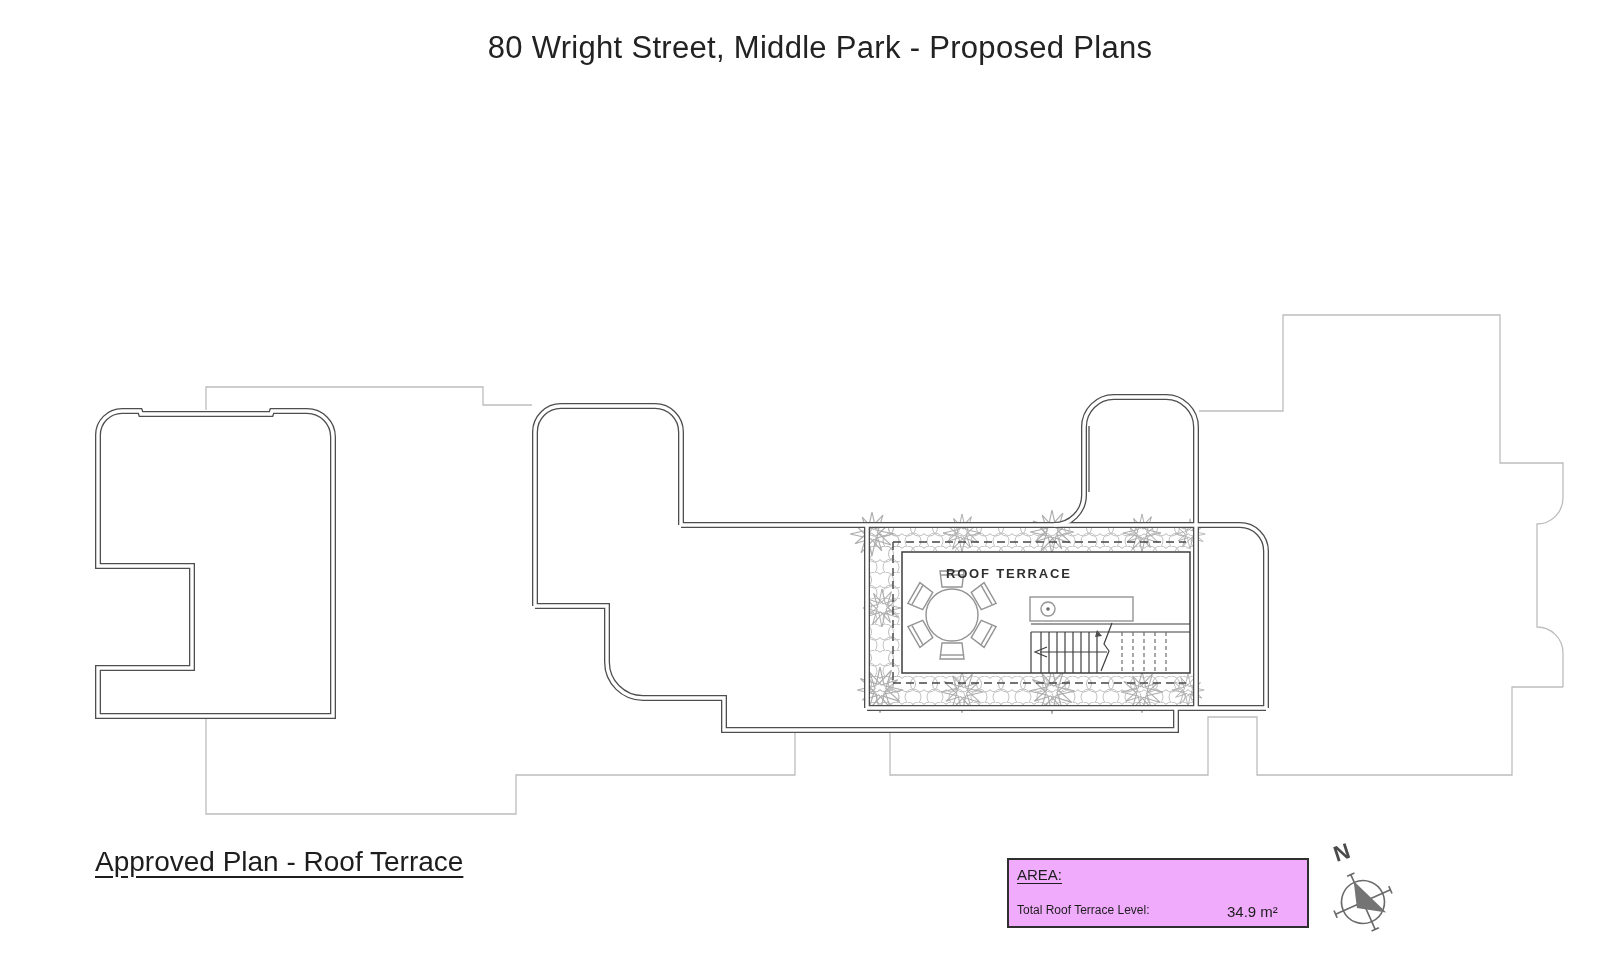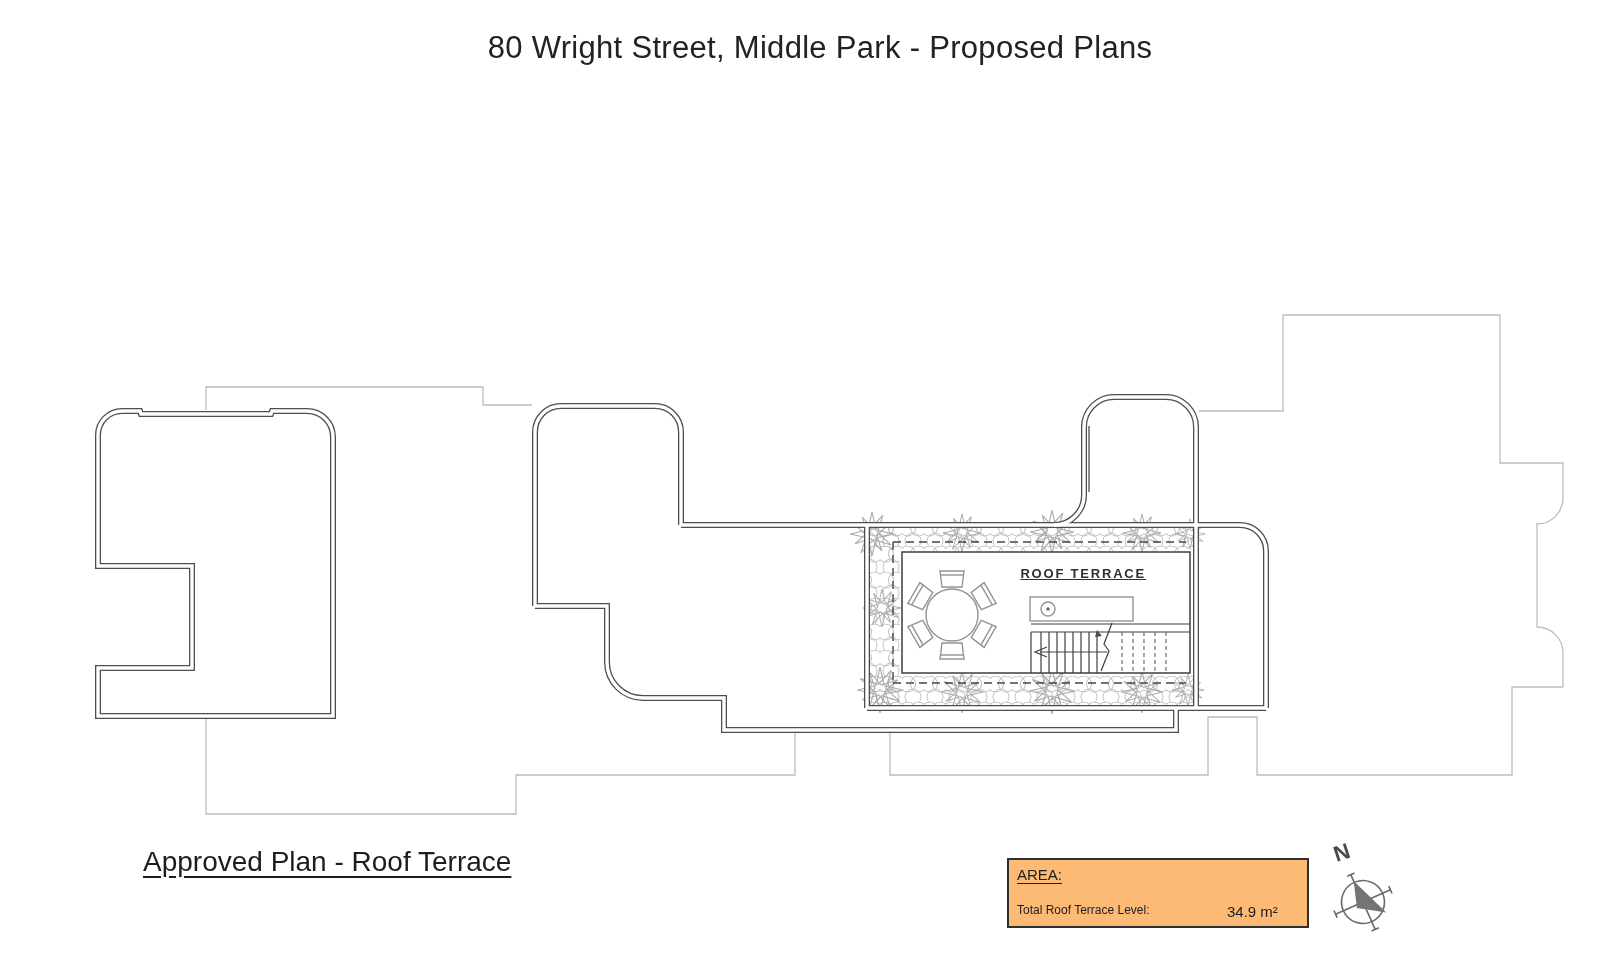--- a/index.html
+++ b/index.html
@@ -8,26 +8,26 @@
   }
   *{margin:0;padding:0;box-sizing:border-box;}
   html,body{width:1600px;height:970px;background:#fff;overflow:hidden;
     font-family:"Liberation Sans","DejaVu Sans",sans-serif;color:var(--ink);}
   .page{position:relative;width:1332px;height:970px;background:#fff;}
   .plan-svg{position:absolute;left:0;top:0;}
 
   .page-title{position:absolute;left:400px;top:30px;width:840px;text-align:center;
     font-size:31px;font-weight:400;letter-spacing:.3px;color:#222;}
   .caption{position:absolute;left:95px;top:846px;font-size:28px;color:#1d1d1d;
-    text-decoration:underline;text-underline-offset:5px;margin-left:48px;}
-  .room-label{position:absolute;left:946px;top:566px;width:200px;text-align:right;
-    font-size:13px;font-weight:600;letter-spacing:1.8px;color:#2e2e2e;text-decoration:underline;}
+    text-decoration:underline;text-underline-offset:5px;}
+  .room-label{position:absolute;left:946px;top:566px;width:200px;text-align:left;
+    font-size:13px;font-weight:600;letter-spacing:1.8px;color:#2e2e2e;}
 
   .area-box{position:absolute;left:1007px;top:858px;width:302px;height:70px;
-    border:2px solid #2f2f2f;background:#fdba74;}
+    border:2px solid #2f2f2f;background:#f0abfc;}
   .area-heading{position:absolute;left:8px;top:6px;font-size:15px;color:#1d1d1d;
     text-decoration:underline;text-underline-offset:3px;}
   .area-row-label{position:absolute;left:8px;top:43px;font-size:12px;color:#1d1d1d;}
   .area-value{position:absolute;left:218px;top:43px;font-size:15px;color:#1d1d1d;}
 
   .compass-n{position:absolute;left:1334px;top:840px;font-size:22px;font-weight:700;
     color:#4b4b4b;transform:rotate(-18deg);}
 
   
   .nb{fill:none;stroke:var(--neighbor);stroke-width:1.3;}

